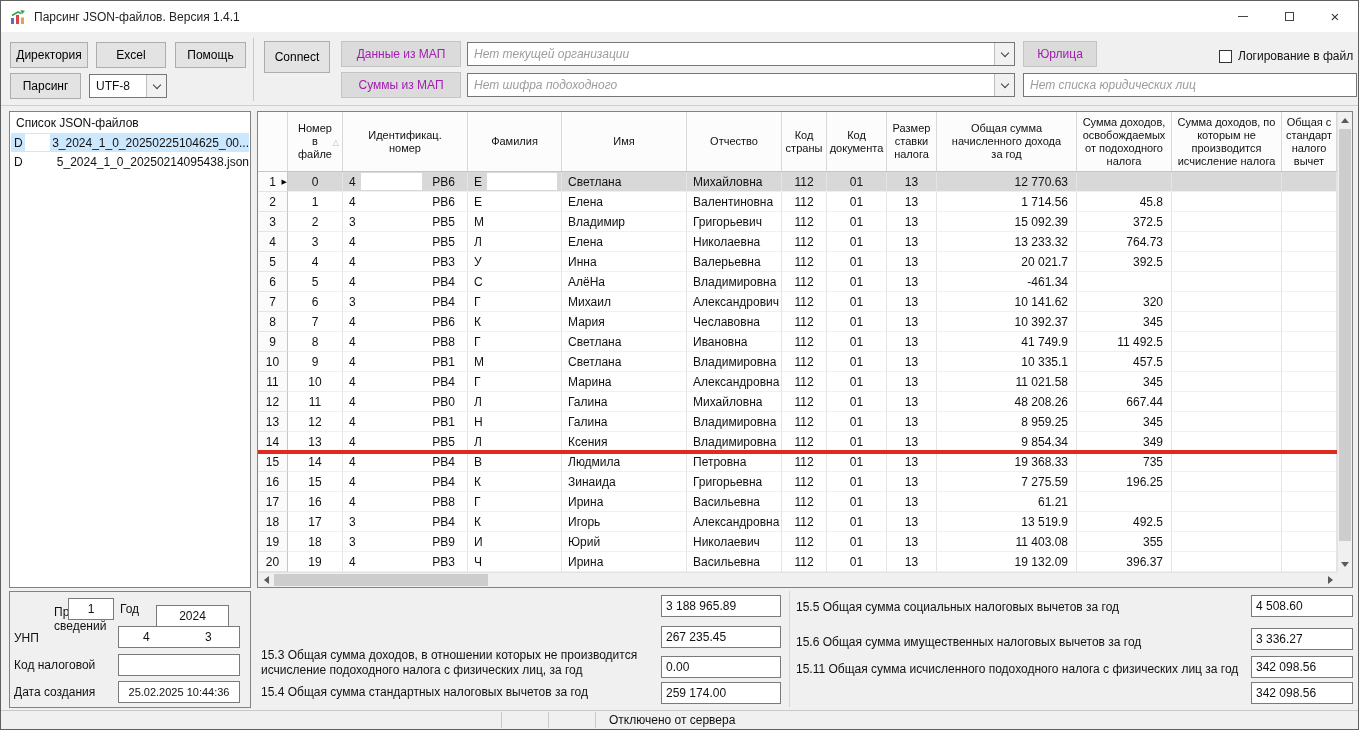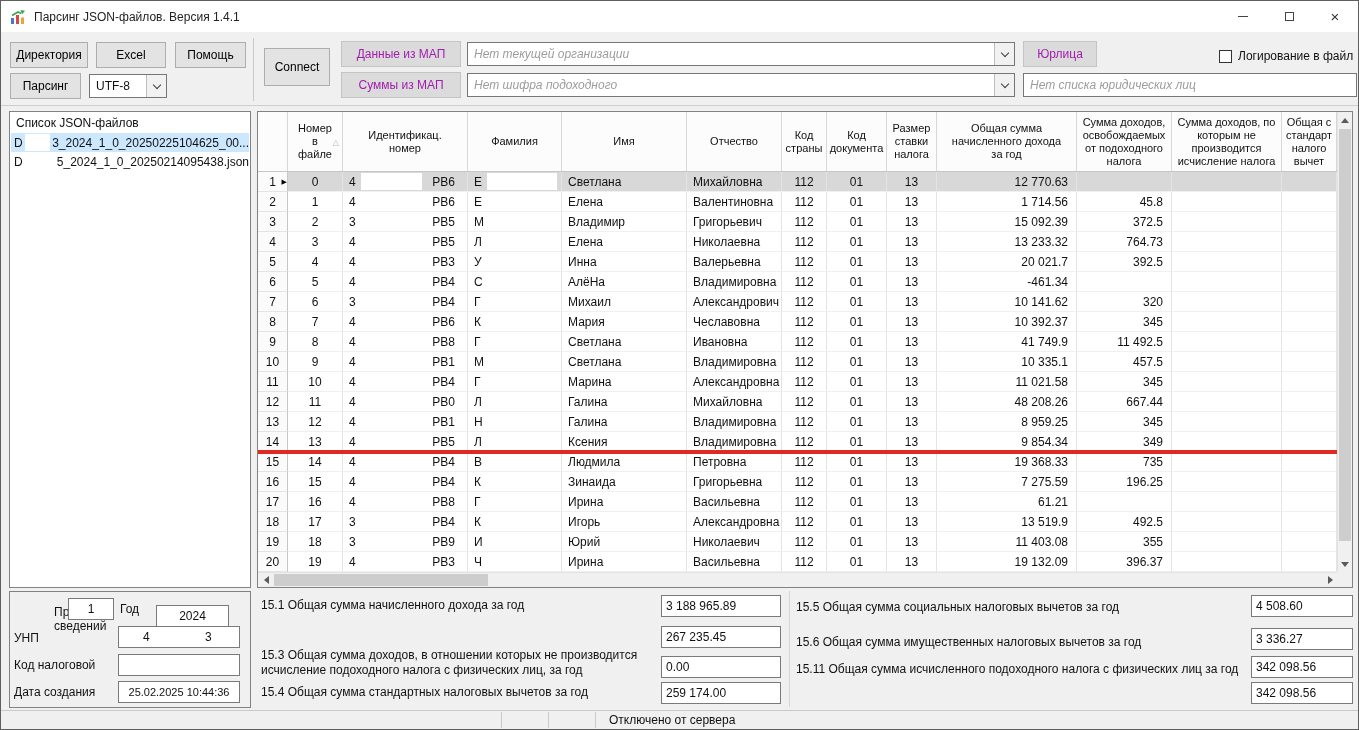--- a/index.html
+++ b/index.html
@@ -117,21 +117,21 @@
   <div class="btn" style="left:174px;top:41px;width:71px;height:26px;">Помощь</div>
   <div class="btn" style="left:9px;top:72px;width:71px;height:26px;">Парсинг</div>
   <div class="combo" style="left:88px;top:73px;width:78px;height:24px;">
     <span class="val">UTF-8</span>
     <div class="arrow-box">
         <div class="chev"></div>
       </div>
   </div>
   <div class="vdiv" style="left:252px;top:37px;height:63px;"></div>
 
-  <div class="btn" style="left:263px;top:40px;width:66px;height:38px;margin-top:7px;">Connect</div>
+  <div class="btn" style="left:263px;top:40px;width:66px;height:32px;">Connect</div>
   <div class="btn disabled" style="left:340px;top:40px;width:120px;height:26px;">Данные из МАП</div>
   <div class="combo" style="left:466px;top:41px;width:548px;height:24px;">
     <span class="ph">Нет текущей организации</span>
     <div class="arrow-box">
         <div class="chev"></div>
       </div>
   </div>
   <div class="btn disabled" style="left:1022px;top:40px;width:74px;height:26px;">Юрлица</div>
   <div class="checkbox-wrap" style="left:1218px;top:48px;">
     <span class="checkbox"></span>
@@ -683,21 +683,20 @@
     <div class="fld-label" style="left:4px;top:66px;">Код налоговой</div>
     <div class="fld-box" style="left:108px;top:62px;width:122px;height:22px;">
         <span></span>
       </div>
     <div class="fld-label" style="left:4px;top:93px;">Дата создания</div>
     <div class="fld-box c" style="left:108px;top:89px;width:122px;height:22px;font-size:11px;">
         <span>25.02.2025 10:44:36</span>
       </div>
   </div>
 
-  <div class="tot-label" style="left:260px;top:597px;width:396px;">15.1 Общая сумма начисленного дохода за год</div>
   <div class="tot-box" style="left:660px;top:594px;width:120px;height:22px;">
       <span>3 188 965.89</span>
     </div>
   <div class="tot-box" style="left:660px;top:625px;width:120px;height:22px;">
       <span>267 235.45</span>
     </div>
   <div class="tot-label" style="left:260px;top:647px;width:396px;">15.3 Общая сумма доходов, в отношении которых не производится исчисление подоходного налога с физических лиц, за год</div>
   <div class="tot-box" style="left:660px;top:655px;width:120px;height:22px;">
       <span>0.00</span>
     </div>

